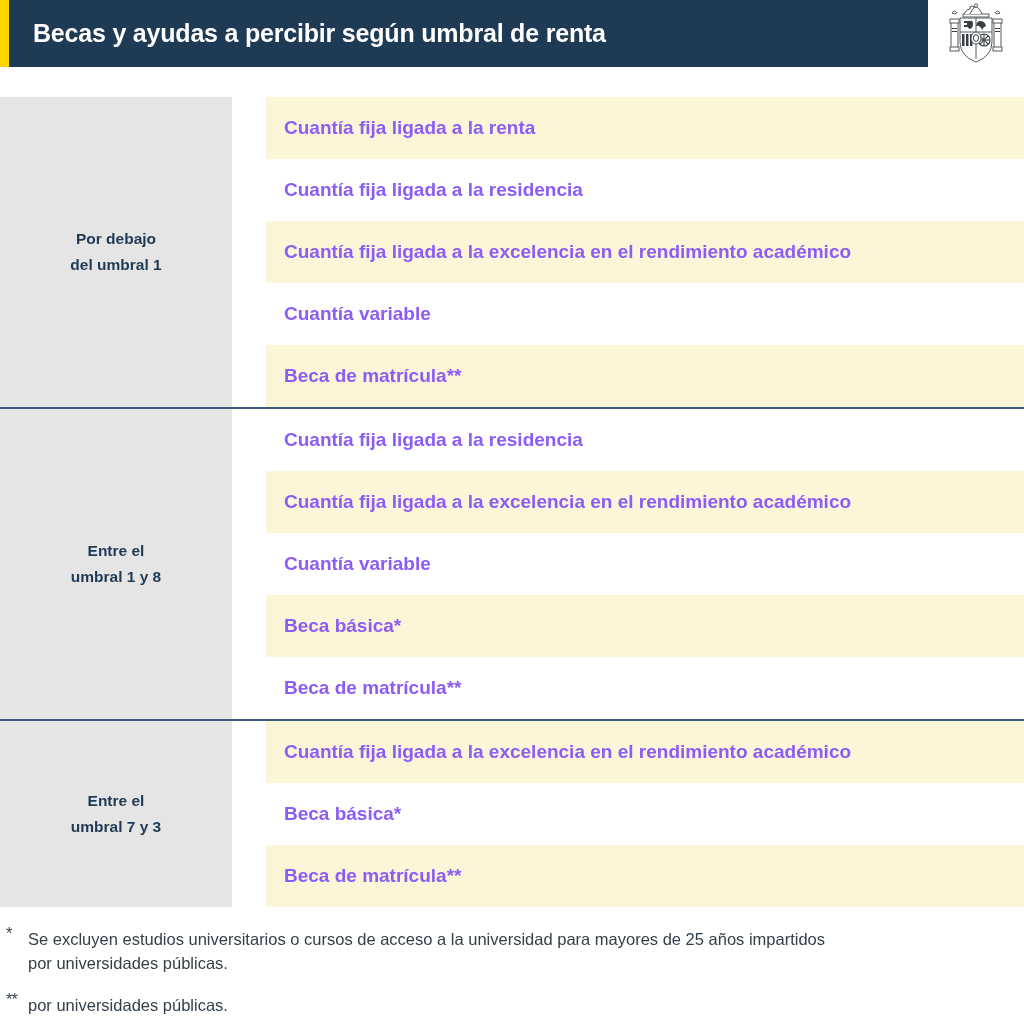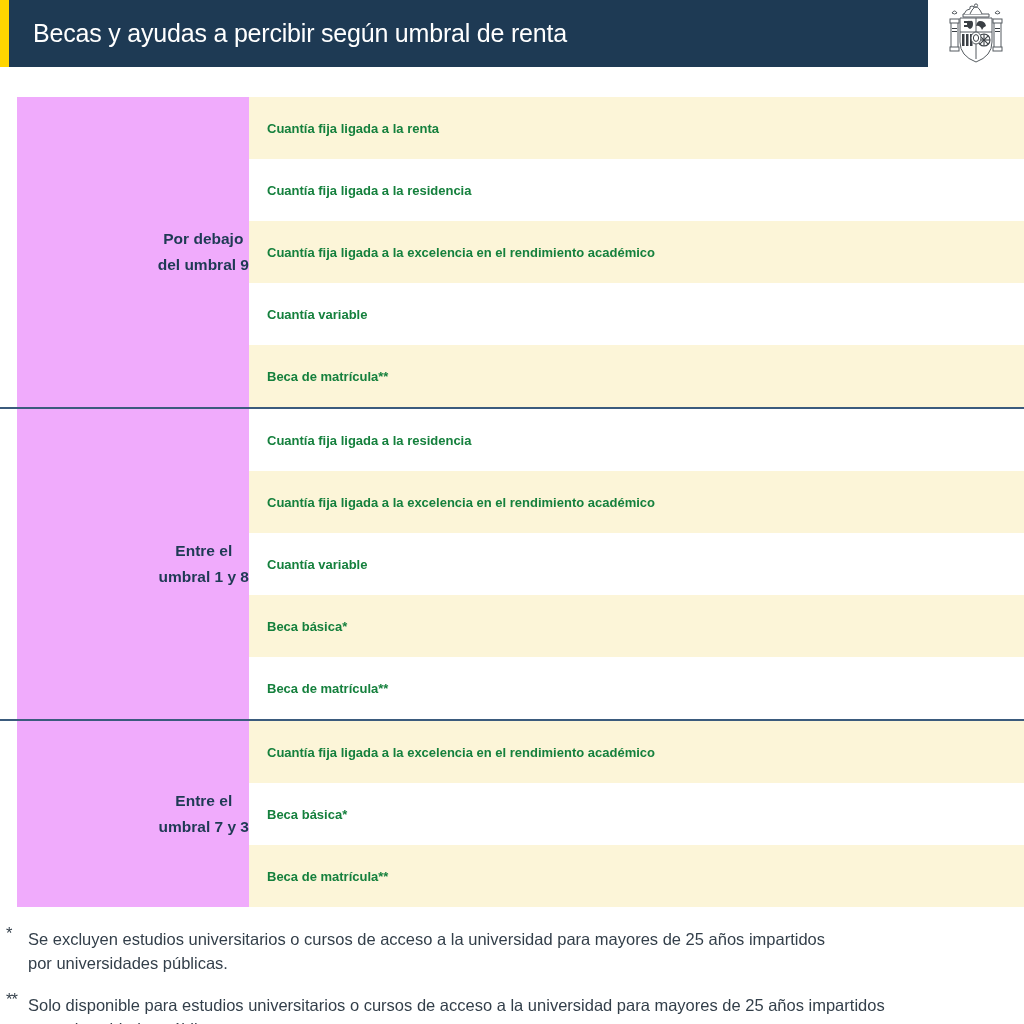--- a/index.html
+++ b/index.html
@@ -34,21 +34,21 @@
   .header-bar {
     width: 919px;
     background: #1e3a54;
     display: flex;
     align-items: center;
     flex: 0 0 auto;
   }
   .header-title {
     color: #ffffff;
     font-size: 25px;
-    font-weight: normal;
+    font-weight: bold;
     letter-spacing: -0.2px;
     padding-left: 24px;
     white-space: nowrap;
   }
   .header-logo {
     flex: 1 1 auto;
     background: #ffffff;
     display: flex;
     align-items: flex-start;
     justify-content: center;
@@ -71,45 +71,45 @@
     display: flex;
     align-items: stretch;
     border-bottom: 2px solid #3b5b7d;
   }
   .group:last-child {
     border-bottom: none;
   }
   .group-label {
     width: 232px;
     flex: 0 0 232px;
-    background: #f0abfc;
+    background: #e5e5e5;
     display: flex;
     align-items: center;
-    justify-content: flex-end;
+    justify-content: center;
     text-align: center;
     font-size: 15.5px;
     font-weight: bold;
     line-height: 1.65;
     color: #1e3a54;
-    margin-left: 17px;
   }
   .group-rows {
     flex: 1 1 auto;
     display: flex;
     flex-direction: column;
   }
   .row {
     height: 62px;
     display: flex;
     align-items: center;
     padding-left: 18px;
-    font-size: 13px;
+    font-size: 19px;
     font-weight: bold;
-    color: #15803d;
+    color: #8b5cf6;
     box-sizing: border-box;
+    margin-left: 34px;
   }
   .row.shade-yellow { background: #fcf5d8; }
   .row.shade-white  { background: #ffffff; border-radius: 8px; }
 
   
   .footnotes {
     position: absolute;
     left: 0;
     top: 920px;
     width: 1024px;
@@ -198,21 +198,21 @@
         <rect x="50" y="26" width="5" height="1"></rect>
         <rect x="50" y="29" width="5" height="1"></rect>
       </g>
     </svg>
   </div>
 </div>
 
 <div class="table" id="table-root">
     <div class="group">
       <div class="group-label">
-        <div><span>Por debajo</span><br><span>del umbral 9</span></div>
+        <div><span>Por debajo</span><br><span>del umbral 1</span></div>
       </div>
       <div class="group-rows">
         <div class="row shade-yellow">
           <span>Cuantía fija ligada a la renta</span>
         </div>
         <div class="row shade-white">
           <span>Cuantía fija ligada a la residencia</span>
         </div>
         <div class="row shade-yellow">
           <span>Cuantía fija ligada a la excelencia en el rendimiento académico</span>
@@ -269,17 +269,16 @@
     <div class="footnote">
       <div class="footnote-marker">*</div>
       <div class="footnote-text">
         <div>Se excluyen estudios universitarios o cursos de acceso a la universidad para mayores de 25 años impartidos</div>
         <div>por universidades públicas.</div>
       </div>
     </div>
     <div class="footnote">
       <div class="footnote-marker">**</div>
       <div class="footnote-text">
-        <div>Solo disponible para estudios universitarios o cursos de acceso a la universidad para mayores de 25 años impartidos</div>
         <div>por universidades públicas.</div>
       </div>
     </div>
   </div>
 
 </body></html>

